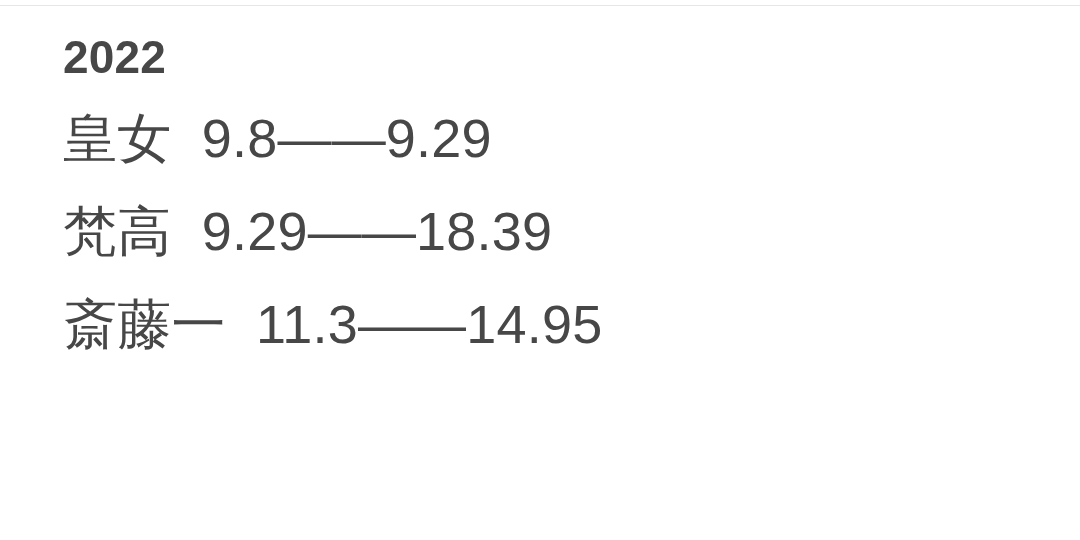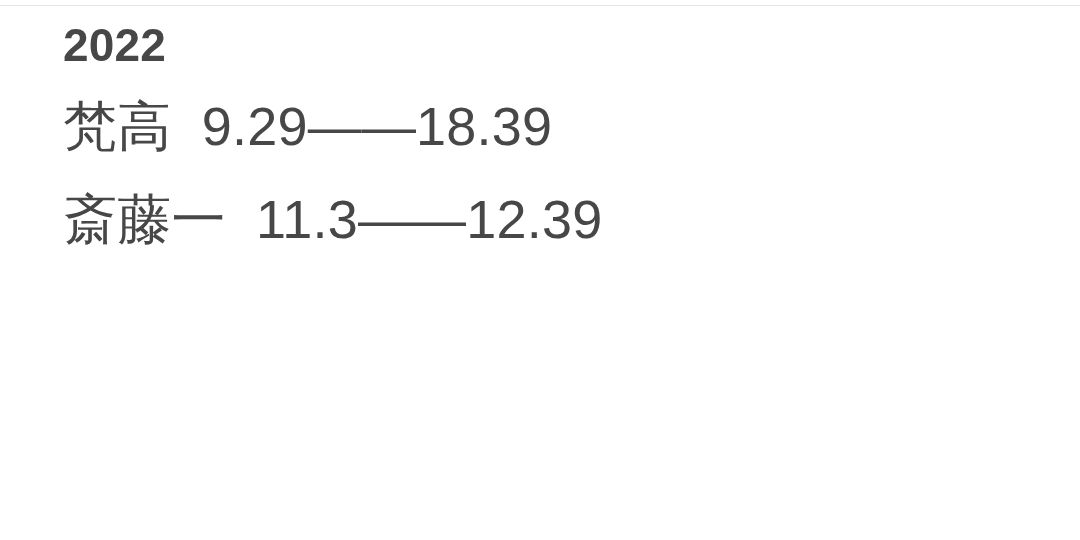--- a/index.html
+++ b/index.html
@@ -28,21 +28,21 @@
     left: 0;
     top: 5px;
     width: 1080px;
     height: 1px;
     background: #e6e6e6;
   }
 
   #note-block {
     position: absolute;
     left: 63px;
-    top: 10px;
+    top: 22px;
     width: 990px;
   }
 
   .note-line {
     color: #474747;
     white-space: pre;
     line-height: 93px;
     height: 93px;
     letter-spacing: 0.2px;
   }
@@ -64,20 +64,21 @@
 
 <div id="screen">
 
   <div id="top-rule"></div>
 
   <div id="note-block">
 
     <div class="note-line year">2022</div>
 
 
+    <div class="note-line entry">皇女  9.8——9.29</div>
 
     <div class="note-line entry">梵高  9.29——18.39</div>
 
-    <div class="note-line entry">斎藤一  11.3——12.39</div>
+    <div class="note-line entry">斎藤一  11.3——14.95</div>
 
   </div>
 
 </div>
 
 </body></html>

